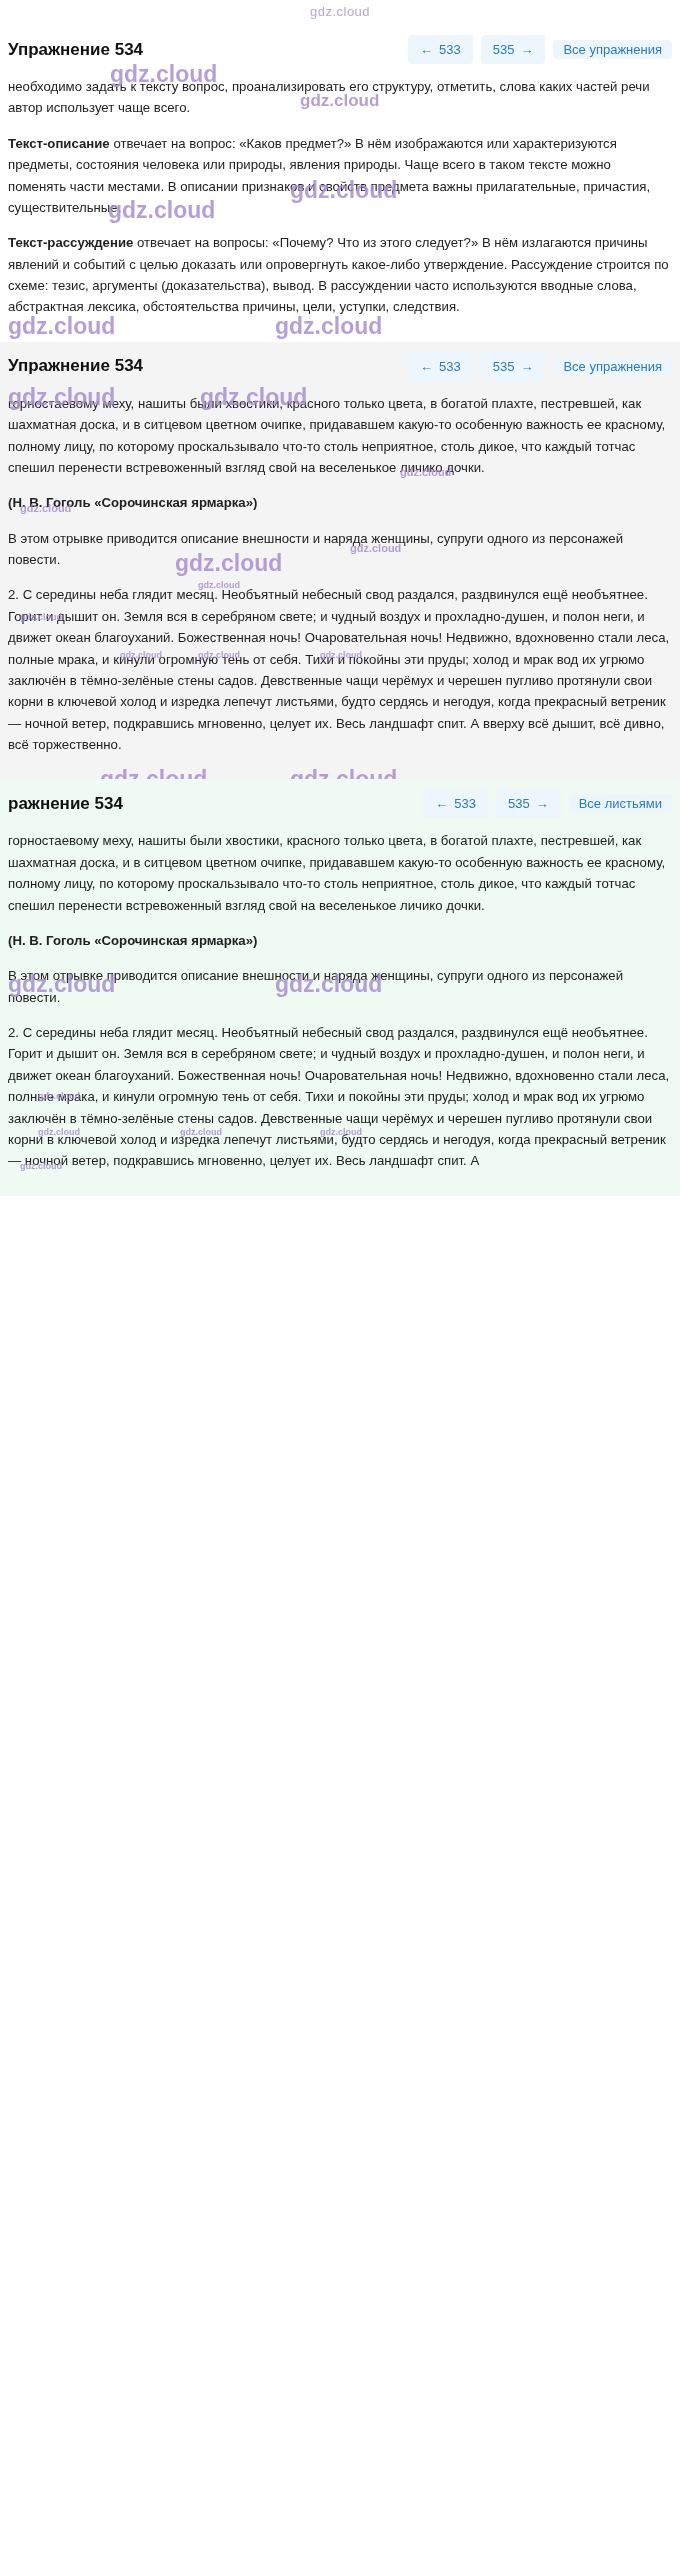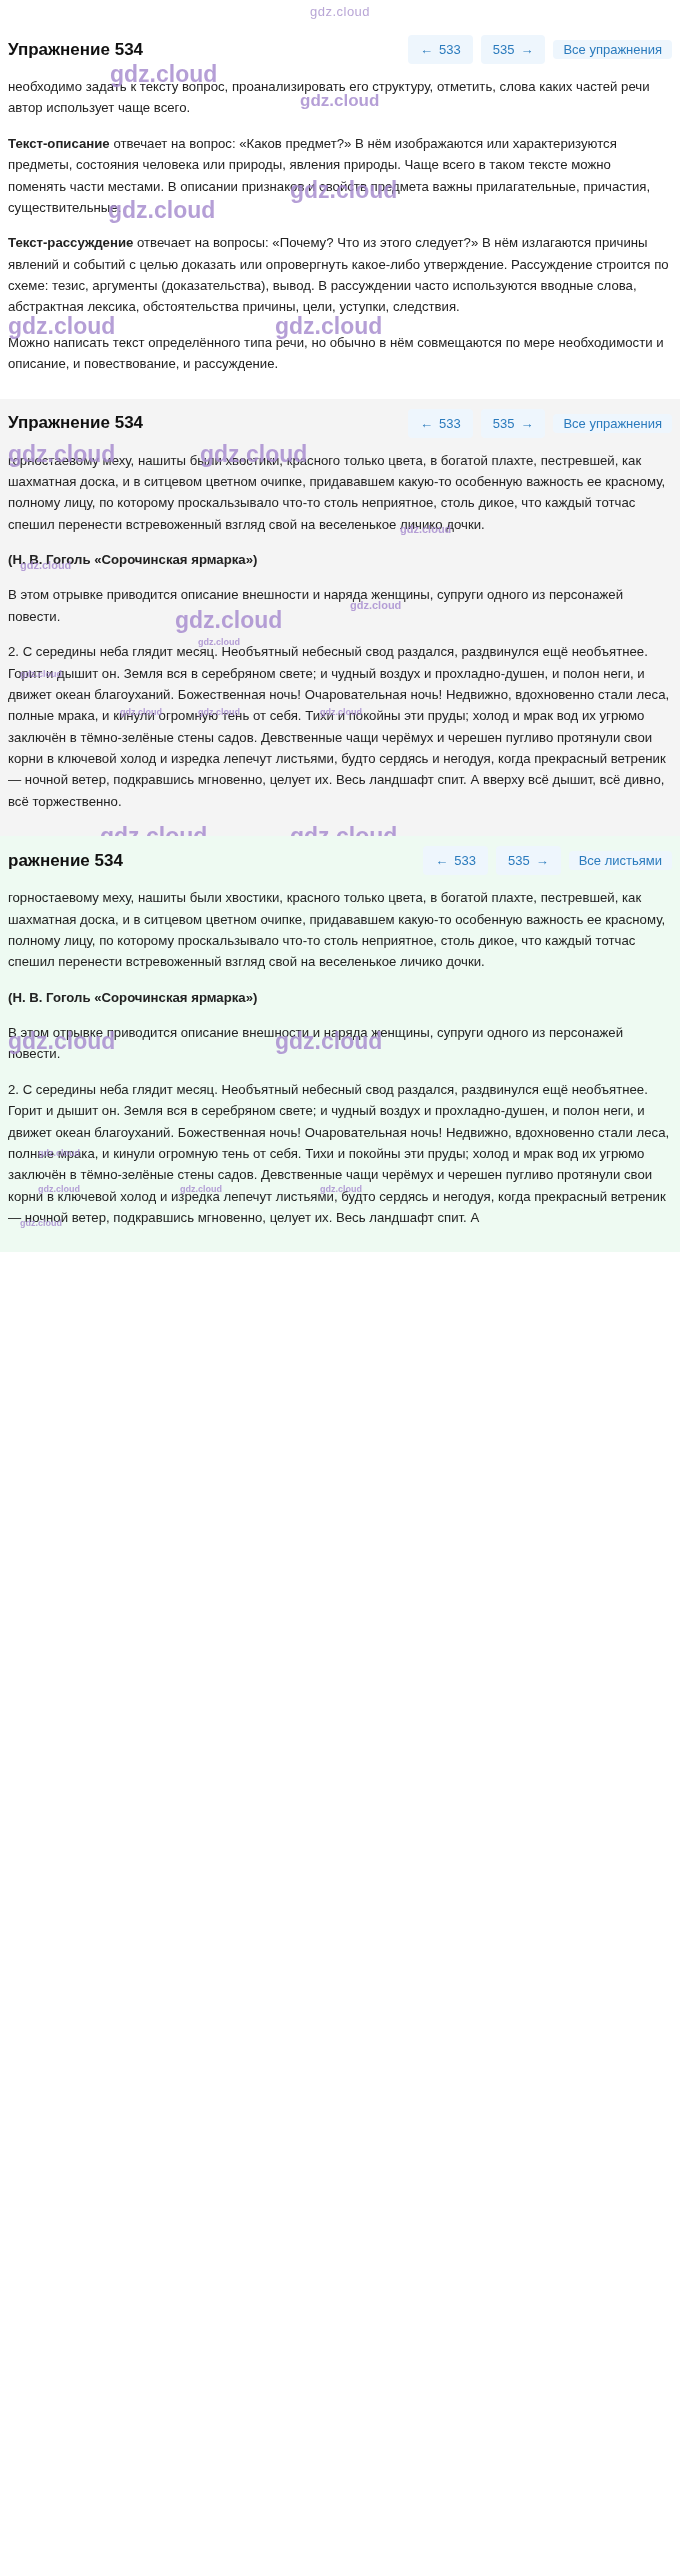--- a/index.html
+++ b/index.html
@@ -104,21 +104,20 @@
       </button>
       <button class="navbtn all">
         <span>Все упражнения</span>
       </button>
     </div>
   </div>
   <div class="body-text">
     <p>необходимо задать к тексту вопрос, проанализировать его структуру, отметить, слова каких частей речи автор использует чаще всего.</p>
     <p><b>Текст-описание</b> отвечает на вопрос: «Каков предмет?» В нём изображаются или характеризуются предметы, состояния человека или природы, явления природы. Чаще всего в таком тексте можно поменять части местами. В описании признаков и свойств предмета важны прилагательные, причастия, существительные.</p>
     <p><b>Текст-рассуждение</b> отвечает на вопросы: «Почему? Что из этого следует?» В нём излагаются причины явлений и событий с целью доказать или опровергнуть какое-либо утверждение. Рассуждение строится по схеме: тезис, аргументы (доказательства), вывод. В рассуждении часто используются вводные слова, абстрактная лексика, обстоятельства причины, цели, уступки, следствия.</p>
-    <p>Можно написать текст определённого типа речи, но обычно в нём совмещаются по мере необходимости и описание, и повествование, и рассуждение.</p>
   </div>
   <span class="wm big" style="left:110px; top:36px;">gdz.cloud</span>
   <span class="wm mid" style="left:300px; top:66px;">gdz.cloud</span>
   <span class="wm big" style="left:108px; top:172px;">gdz.cloud</span>
   <span class="wm big" style="left:290px; top:152px;">gdz.cloud</span>
   <span class="wm big" style="left:8px; top:288px;">gdz.cloud</span>
   <span class="wm big" style="left:275px; top:288px;">gdz.cloud</span>
   <span class="wm big" style="left:50px; top:432px;">gdz.cloud</span>
   <span class="wm big" style="left:230px; top:432px;">gdz.cloud</span>
 </div>

